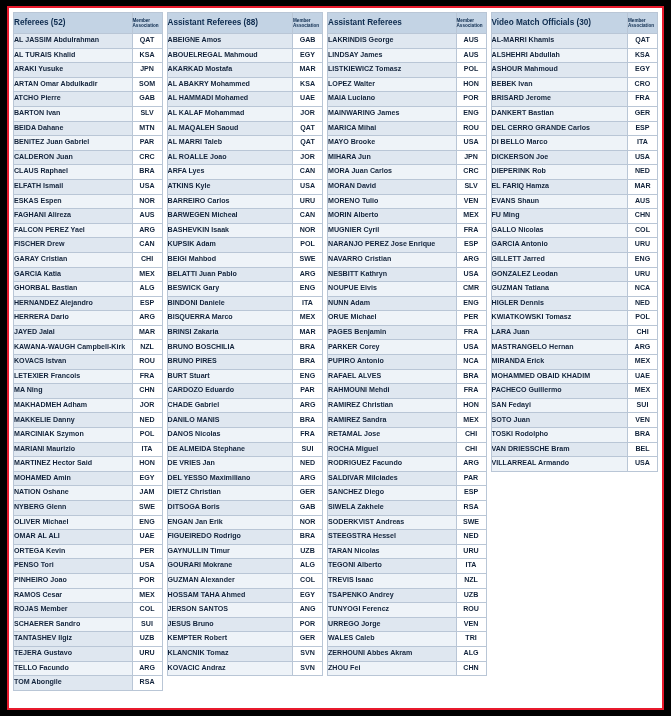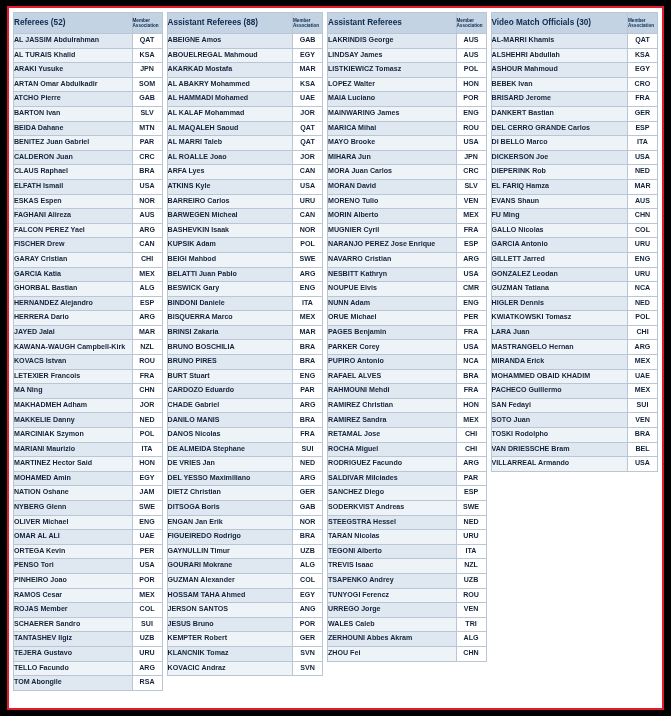--- a/index.html
+++ b/index.html
@@ -629,20 +629,24 @@
               <td class="cell-code">ARG</td>
             </tr>
             <tr>
               <td class="cell-name">SALDIVAR Milciades</td>
               <td class="cell-code">PAR</td>
             </tr>
             <tr class="alt">
               <td class="cell-name">SANCHEZ Diego</td>
               <td class="cell-code">ESP</td>
             </tr>
+            <tr>
+              <td class="cell-name">SIWELA Zakhele</td>
+              <td class="cell-code">RSA</td>
+            </tr>
             <tr class="alt">
               <td class="cell-name">SODERKVIST Andreas</td>
               <td class="cell-code">SWE</td>
             </tr>
             <tr>
               <td class="cell-name">STEEGSTRA Hessel</td>
               <td class="cell-code">NED</td>
             </tr>
             <tr class="alt">
               <td class="cell-name">TARAN Nicolas</td>

